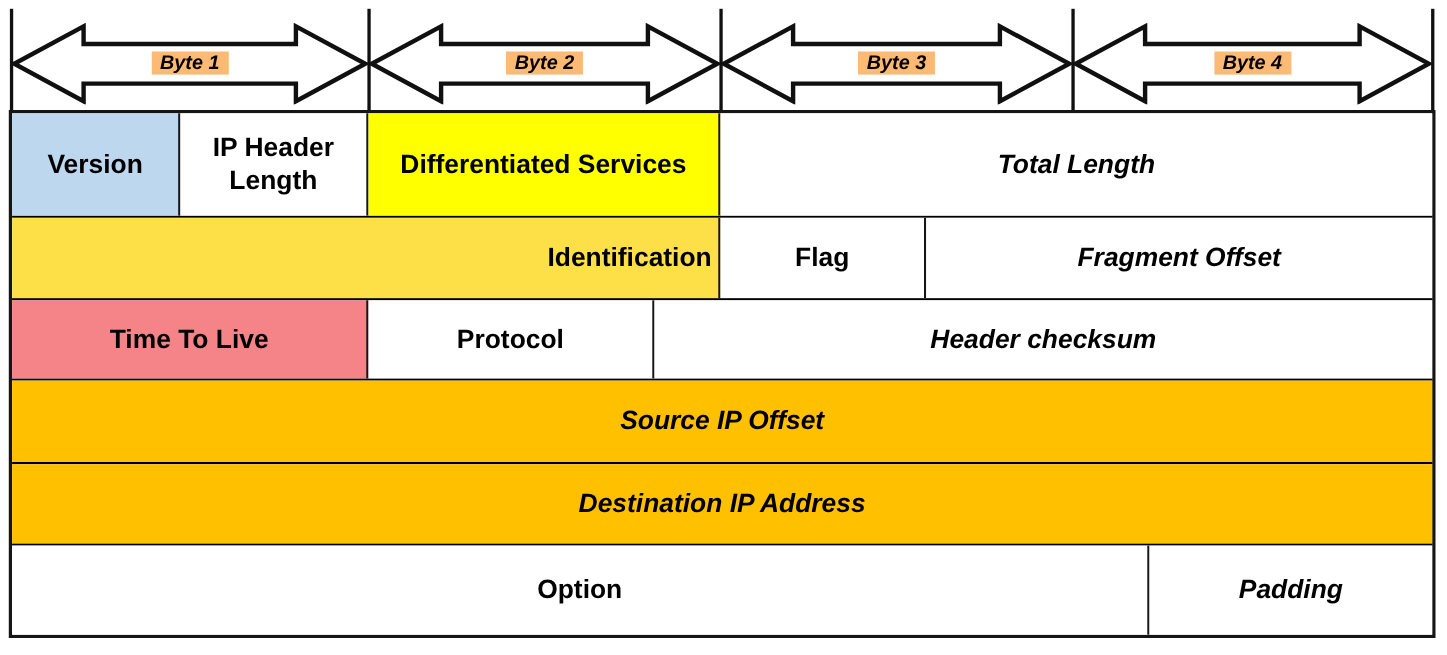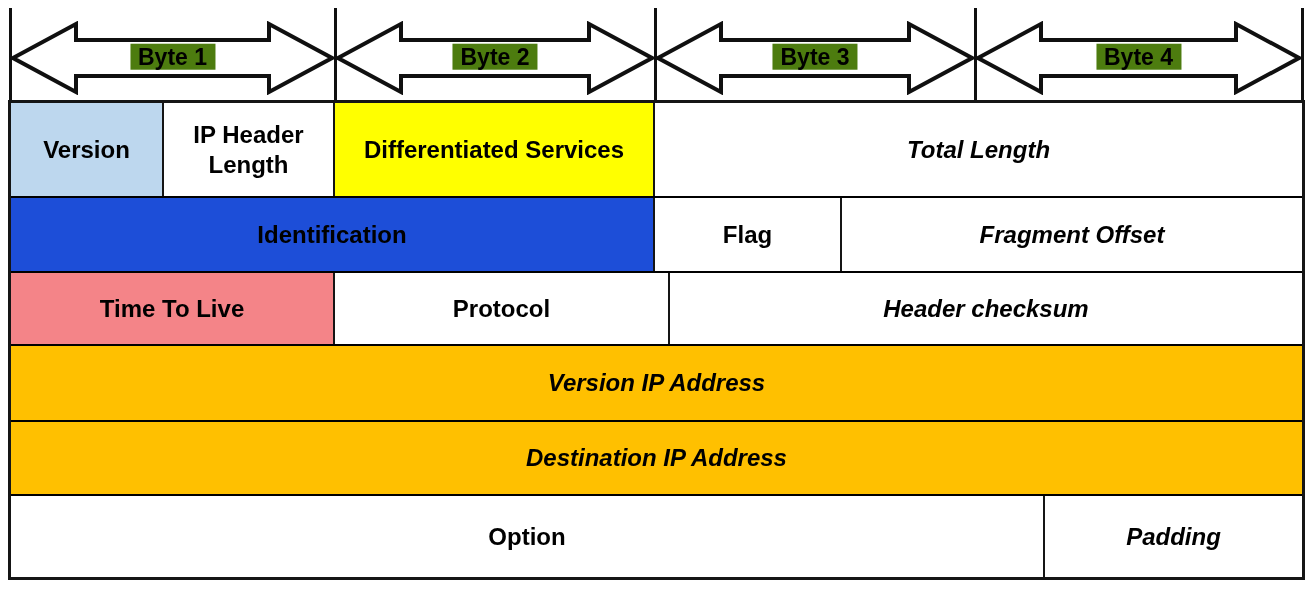--- a/index.html
+++ b/index.html
@@ -12,41 +12,41 @@
   .tick{position:absolute;top:8px;width:3px;height:94px;background:#101010;}
   .t0{left:9px}.t1{left:334px}.t2{left:654px}.t3{left:974px}.t4{left:1301px}
   .arrow{position:absolute;top:21px;height:74px;}
   .a1{left:10px;width:325px}
   .a2{left:335px;width:320px}
   .a3{left:655px;width:320px}
   .a4{left:975px;width:327px}
   .arrow svg{position:absolute;left:0;top:0;width:100%;height:100%;display:block;}
   .arrow .lbl{
     position:absolute;left:50%;top:37px;transform:translate(-50%,-54%);
-    background:#4d7c0f;padding:0 8px;font-size:23px;line-height:1.15;white-space:nowrap;
+    background:#fdba74;padding:0 8px;font-size:18px;line-height:1.15;white-space:nowrap;font-style:italic;
   }
   
   .htable{
     position:absolute;left:8px;top:100px;width:1297px;height:480px;
     border:3px solid #151515;box-sizing:border-box;background:#fff;
     display:flex;flex-direction:column;
   }
   .r{display:flex;border-bottom:2px solid #000000;box-sizing:border-box;}
   .r:last-child{border-bottom:none;}
   .r1{height:95px}.r2{height:75px}.r3{height:73px}.r4{height:76px}.r5{height:74px}.r6{flex:1}
   .c{
     display:flex;align-items:center;justify-content:center;text-align:center;
     border-right:2px solid #151515;box-sizing:border-box;
     font-size:24px;line-height:1.25;padding:2px 6px;
   }
   .c:last-child{border-right:none;font-style:italic;}
   .grow{flex:1}
   .w-version{width:153px}.w-iphl{width:171px}.w-ds{width:320px}
   .w-ident{width:644px}.w-flag{width:187px}
-  .w-ttl{width:324px}.w-proto{width:335px}
+  .w-ttl{width:324px}.w-proto{width:260px}
   .w-option{width:1034px}
 </style>
 </head>
 <body>
 
 <div class="stage">
 
   <div>
     <div class="tick t0"></div>
     <div class="tick t1"></div>
@@ -94,21 +94,21 @@
       </div>
       <div class="c w-ds" style="background-color: rgb(255, 255, 0);">
         <span>Differentiated Services</span>
       </div>
       <div class="c grow" style="background-color: rgb(255, 255, 255);">
         <span>Total Length</span>
       </div>
     </div>
 
     <div class="r r2">
-      <div class="c w-ident" style="background-color: #1d4ed8;">
+      <div class="c w-ident" style="background-color: #fde047; justify-content: flex-end;">
         <span>Identification</span>
       </div>
       <div class="c w-flag" style="background-color: rgb(255, 255, 255);">
         <span>Flag</span>
       </div>
       <div class="c grow" style="background-color: rgb(255, 255, 255);">
         <span>Fragment Offset</span>
       </div>
     </div>
 
@@ -119,21 +119,21 @@
       <div class="c w-proto" style="background-color: rgb(255, 255, 255);">
         <span>Protocol</span>
       </div>
       <div class="c grow" style="background-color: rgb(255, 255, 255);">
         <span>Header checksum</span>
       </div>
     </div>
 
     <div class="r r4">
       <div class="c grow" style="background-color: rgb(255, 192, 0);">
-        <span>Version IP Address</span>
+        <span>Source IP Offset</span>
       </div>
     </div>
 
     <div class="r r5">
       <div class="c grow" style="background-color: rgb(255, 192, 0);">
         <span>Destination IP Address</span>
       </div>
     </div>
 
     <div class="r r6">

